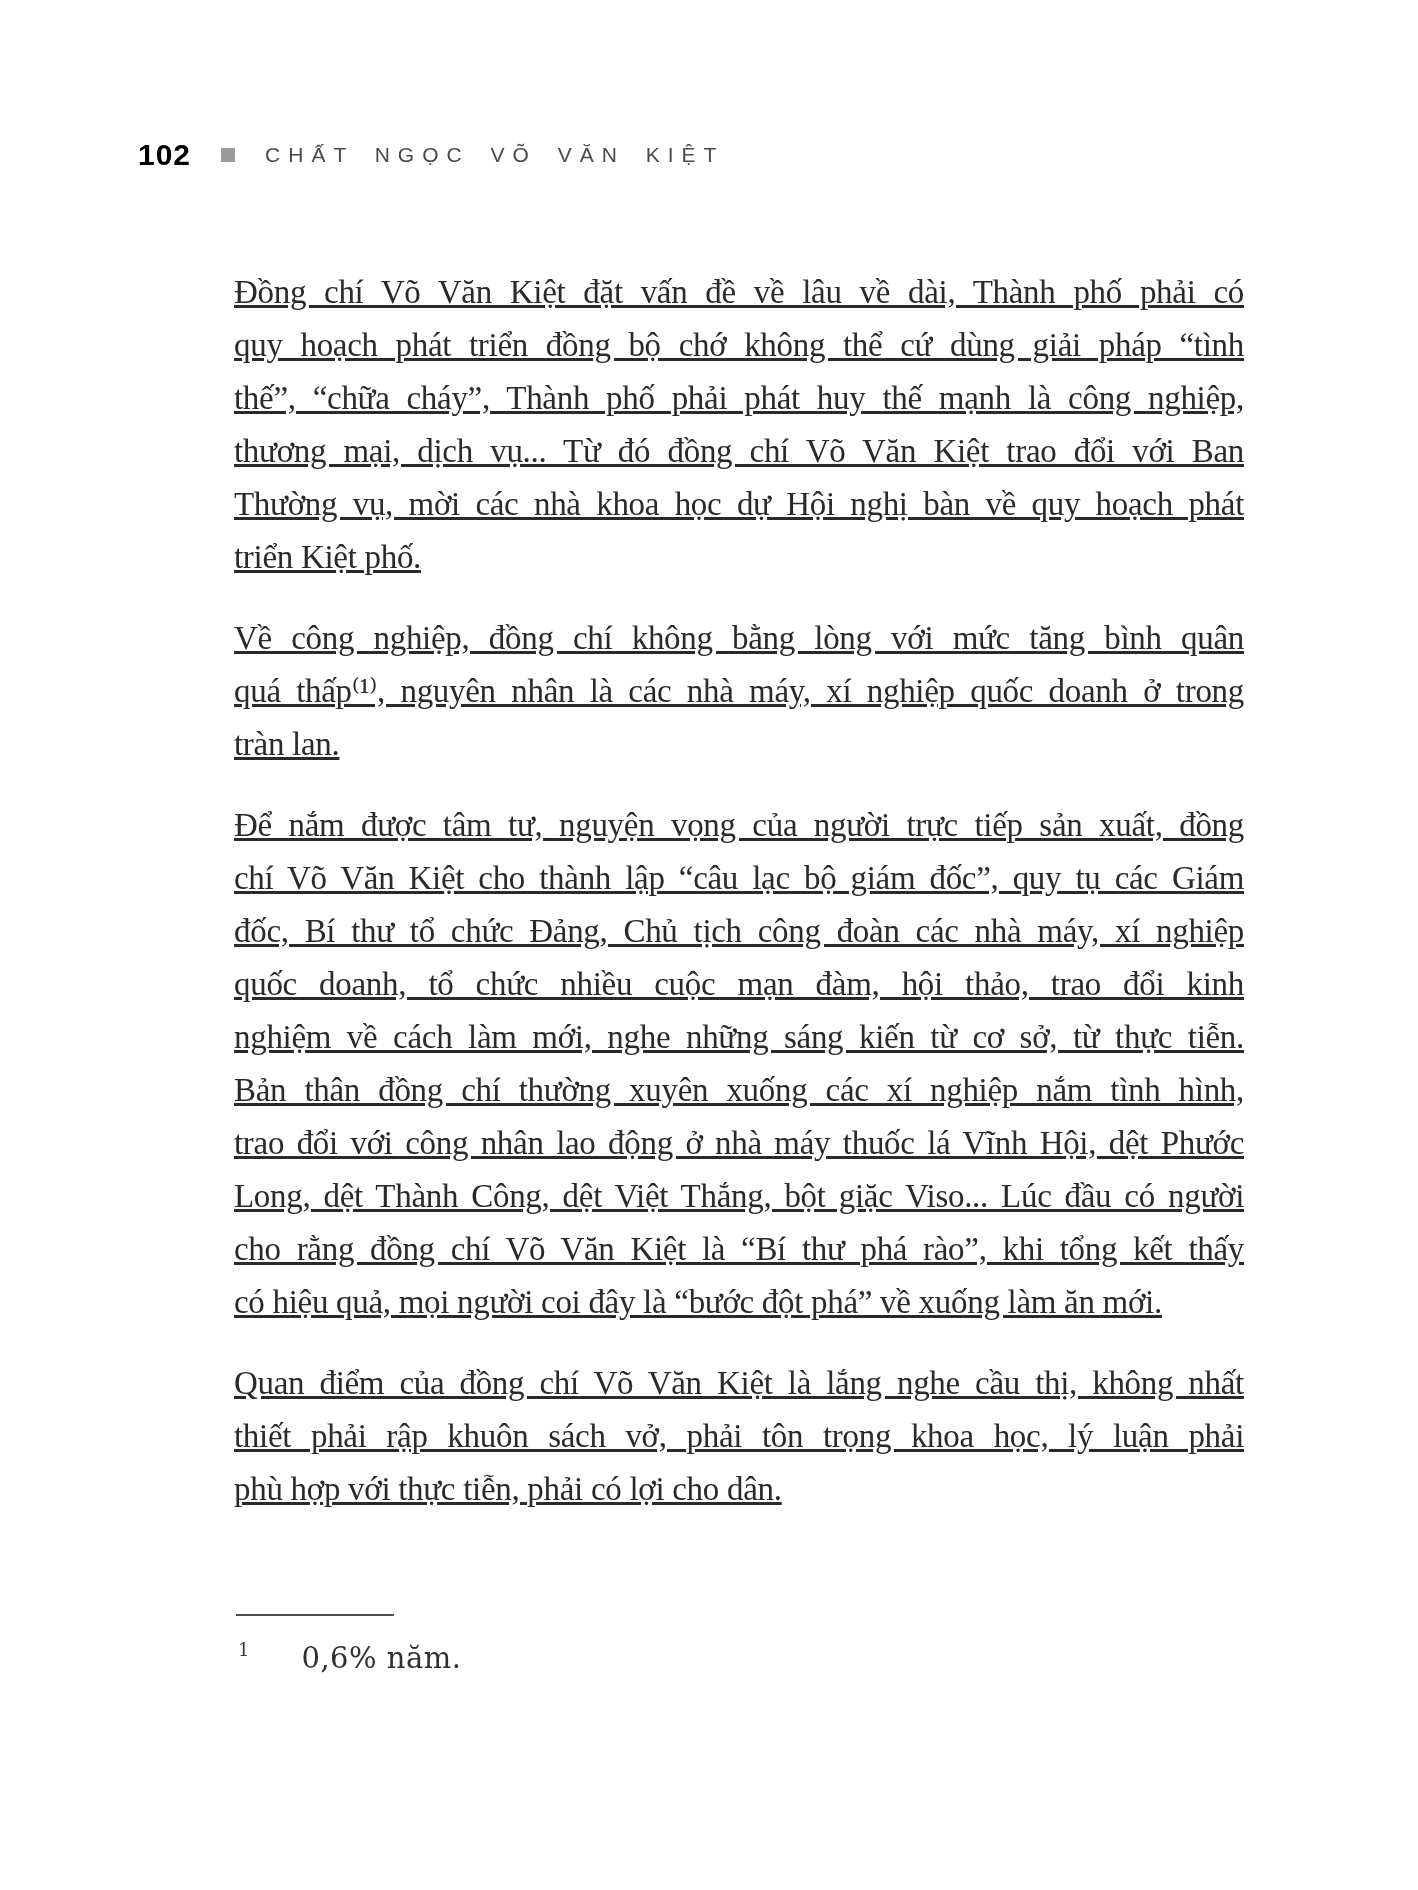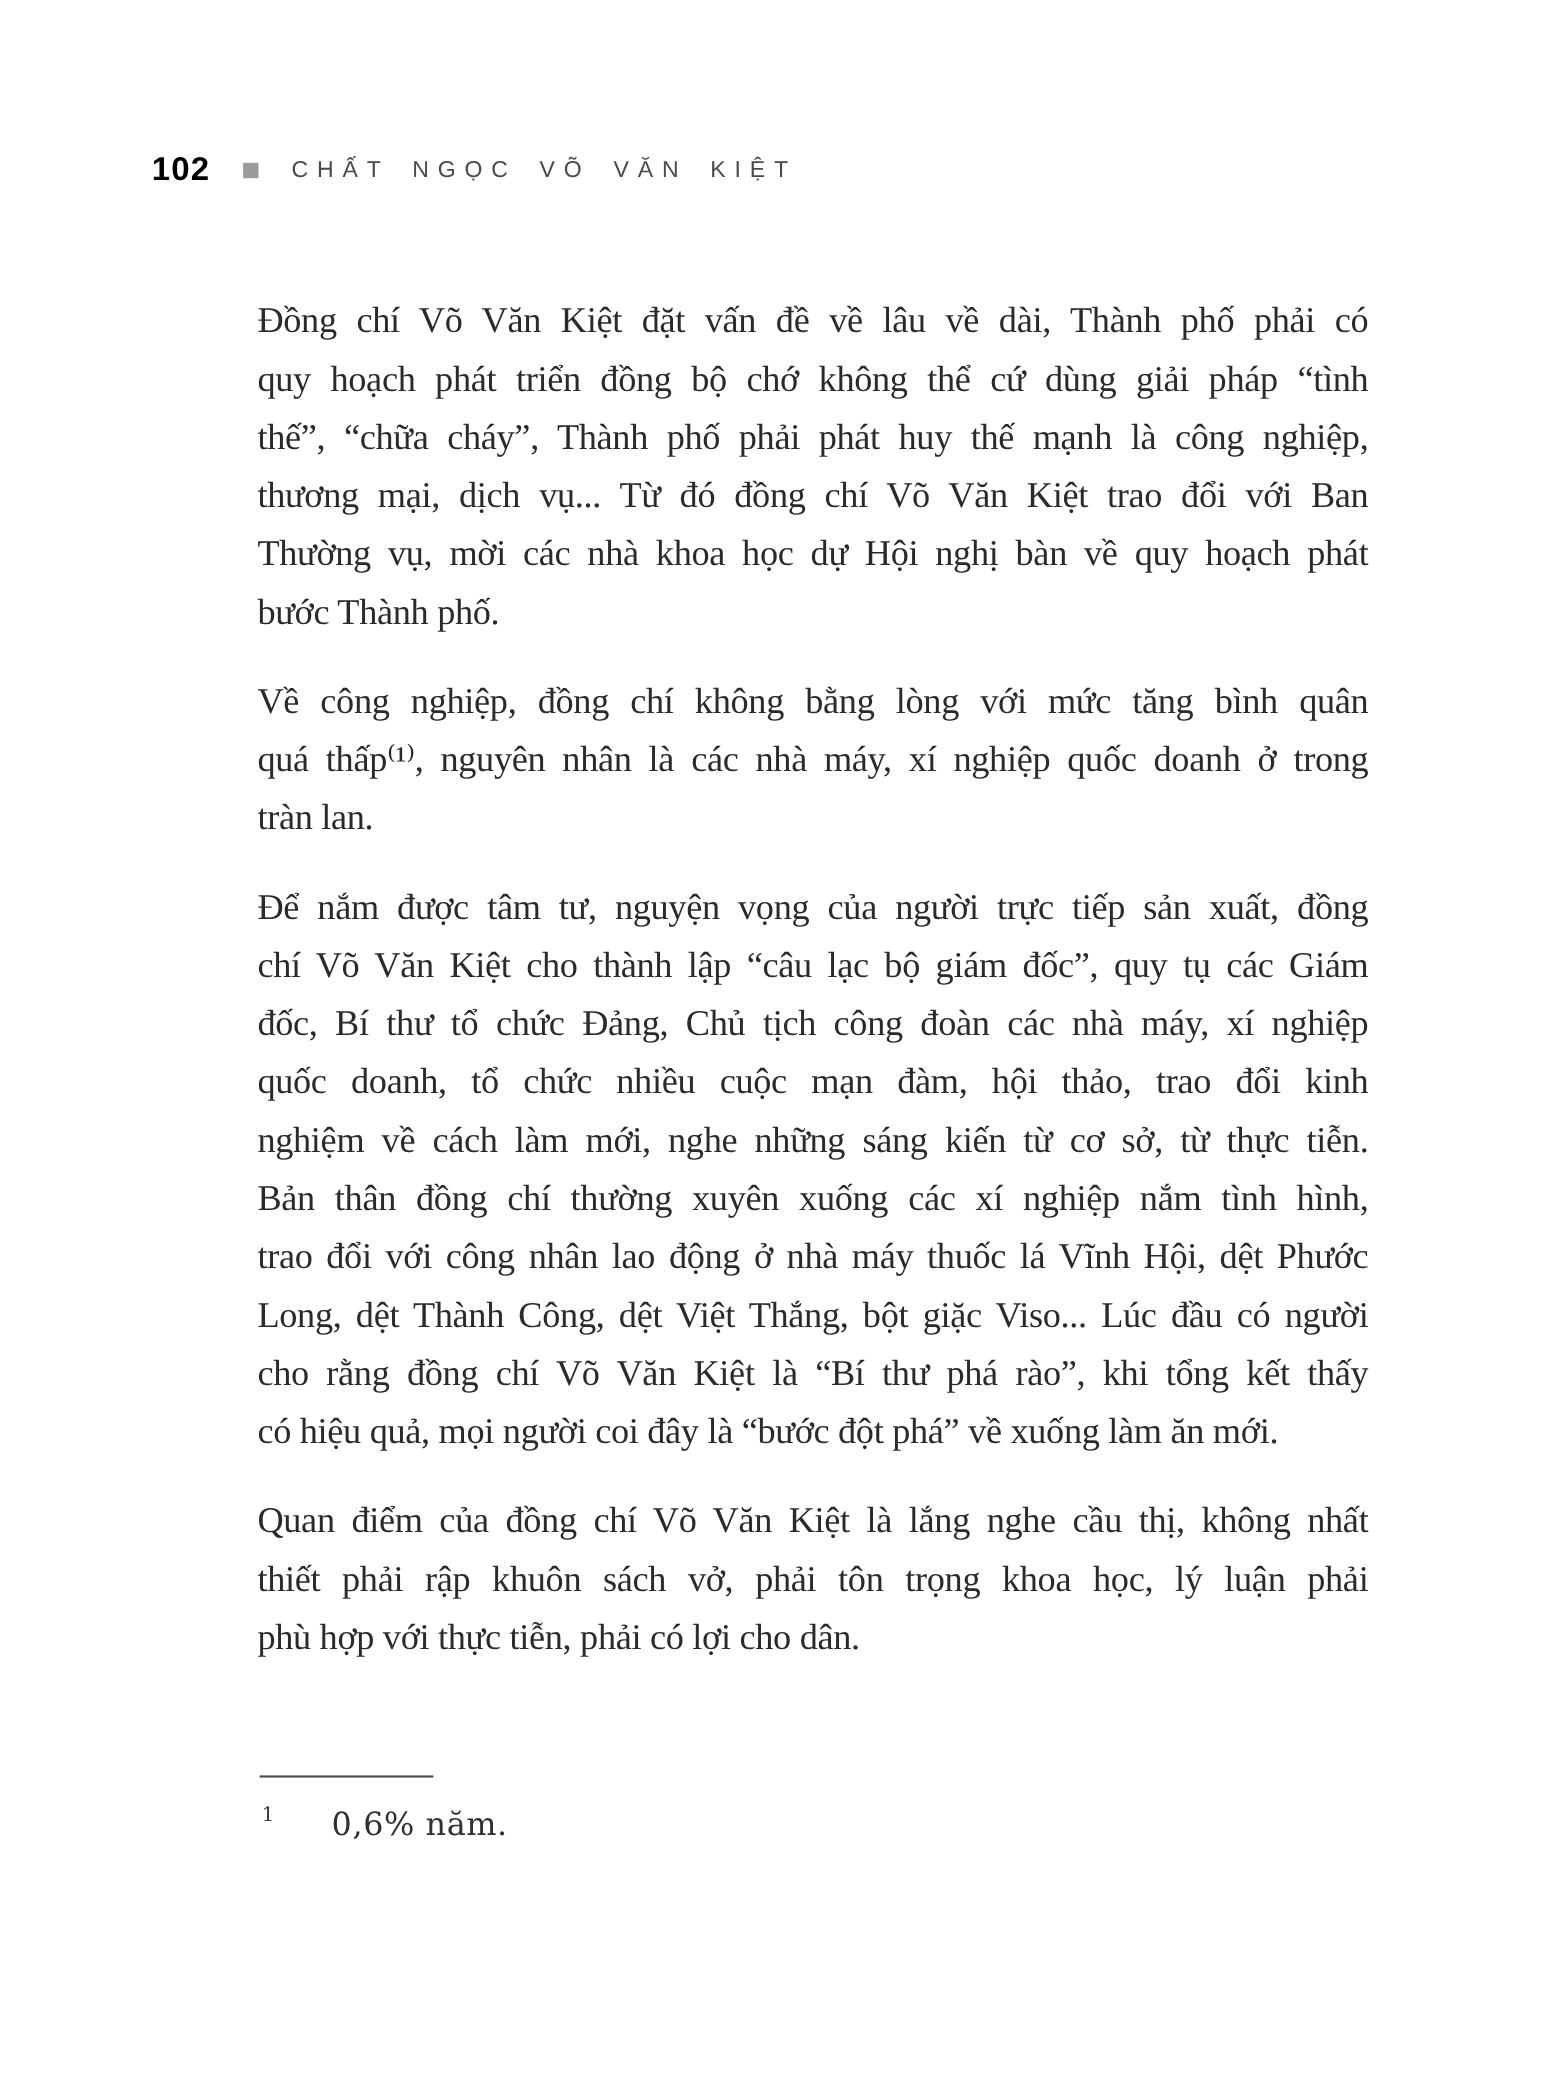--- a/index.html
+++ b/index.html
@@ -63,20 +63,21 @@
   .paragraph {
     margin: 0 0 28px 0;
   }
   .paragraph:last-child { margin-bottom: 0; }
   .line {
     height: 53px;
     line-height: 53px;
     overflow: hidden;
     text-align: justify;
     white-space: normal;
+    text-decoration: underline;
   }
   .line::after {
     content: "";
     display: inline-block;
     width: 100%;
     height: 0;
   }
   .line.last {
     text-align: left;
   }
@@ -126,21 +127,21 @@
     <span class="running-title">CHẤT NGỌC VÕ VĂN KIỆT</span>
   </div>
 
   <div class="body-text">
       <div class="paragraph">
         <div class="line">Đồng chí Võ Văn Kiệt đặt vấn đề về lâu về dài, Thành phố phải có</div>
         <div class="line">quy hoạch phát triển đồng bộ chớ không thể cứ dùng giải pháp “tình</div>
         <div class="line">thế”, “chữa cháy”, Thành phố phải phát huy thế mạnh là công nghiệp,</div>
         <div class="line">thương mại, dịch vụ... Từ đó đồng chí Võ Văn Kiệt trao đổi với Ban</div>
         <div class="line">Thường vụ, mời các nhà khoa học dự Hội nghị bàn về quy hoạch phát</div>
-        <div class="line last">bước Thành phố.</div>
+        <div class="line last">triển Kiệt phố.</div>
       </div>
       <div class="paragraph">
         <div class="line">Về công nghiệp, đồng chí không bằng lòng với mức tăng bình quân</div>
         <div class="line">quá thấp⁽¹⁾, nguyên nhân là các nhà máy, xí nghiệp quốc doanh ở trong</div>
         <div class="line last">tràn lan.</div>
       </div>
       <div class="paragraph">
         <div class="line">Để nắm được tâm tư, nguyện vọng của người trực tiếp sản xuất, đồng</div>
         <div class="line">chí Võ Văn Kiệt cho thành lập “câu lạc bộ giám đốc”, quy tụ các Giám</div>
         <div class="line">đốc, Bí thư tổ chức Đảng, Chủ tịch công đoàn các nhà máy, xí nghiệp</div>

